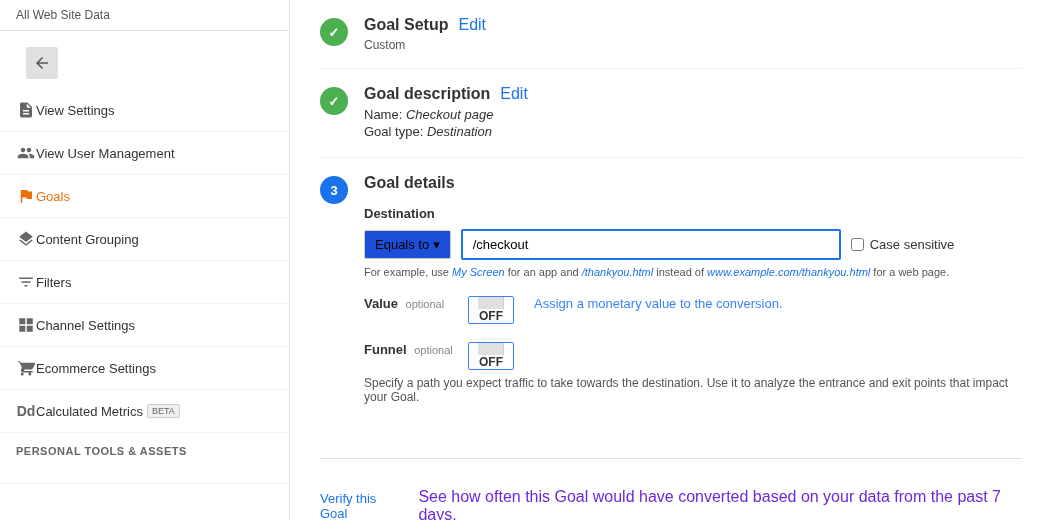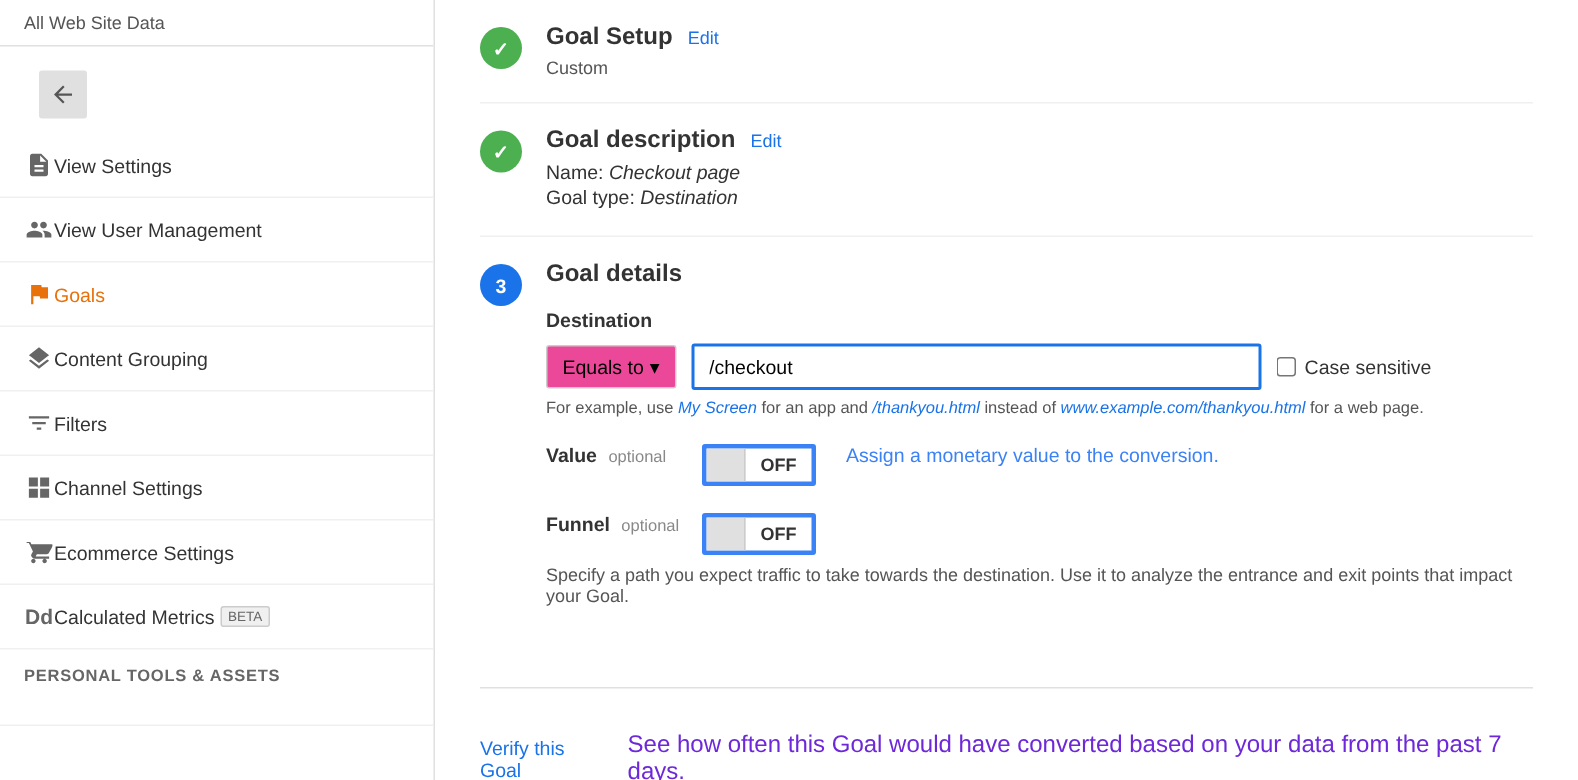--- a/index.html
+++ b/index.html
@@ -132,35 +132,35 @@
       gap: 10px;
       margin-bottom: 4px;
     }
     .step-title {
       font-size: 16px;
       font-weight: bold;
       color: #333;
     }
     .edit-link {
       color: #1a73e8;
-      font-size: 12px;
+      font-size: 16px;
       cursor: pointer;
       text-decoration: none;
     }
     .step-meta { font-size: 12px; color: #555; }
     .step-meta-row { margin-bottom: 2px; }
 
     
     .goal-details { padding: 10px 0; }
     .field-section { margin-bottom: 18px; }
     .field-label { font-size: 13px; font-weight: bold; margin-bottom: 8px; color: #333; }
     .destination-row { display: flex; align-items: center; gap: 10px; margin-bottom: 6px; }
     .equals-btn {
       border: 1px solid #ccc;
-      background: #ec4899;
+      background: #1d4ed8;
       padding: 6px 10px;
       cursor: pointer;
       border-radius: 2px;
       font-size: 13px;
       display: flex;
       align-items: center;
       gap: 4px;
     }
     .destination-input {
       flex: 1;
@@ -181,27 +181,28 @@
     .hint-text a { color: #1a73e8; text-decoration: none; font-style: italic; }
 
     
     .toggle-section { display: flex; align-items: flex-start; gap: 14px; margin-bottom: 4px; }
     .toggle-label-col { min-width: 90px; }
     .toggle-label { font-size: 13px; font-weight: bold; color: #333; }
     .optional-tag { font-size: 11px; color: #888; font-weight: normal; margin-left: 4px; }
     .toggle-btn {
       display: flex;
       align-items: center;
-      border: 3px solid #3b82f6;
+      border: 1px solid #3b82f6;
       border-radius: 2px;
       background: #fff;
       cursor: pointer;
       padding: 0;
       overflow: hidden;
       height: 28px;
+      flex-direction: column;
     }
     .toggle-handle {
       width: 26px;
       height: 100%;
       background: #e0e0e0;
       border-right: 1px solid #ccc;
     }
     .toggle-off-text {
       padding: 0 10px;
       font-size: 12px;

